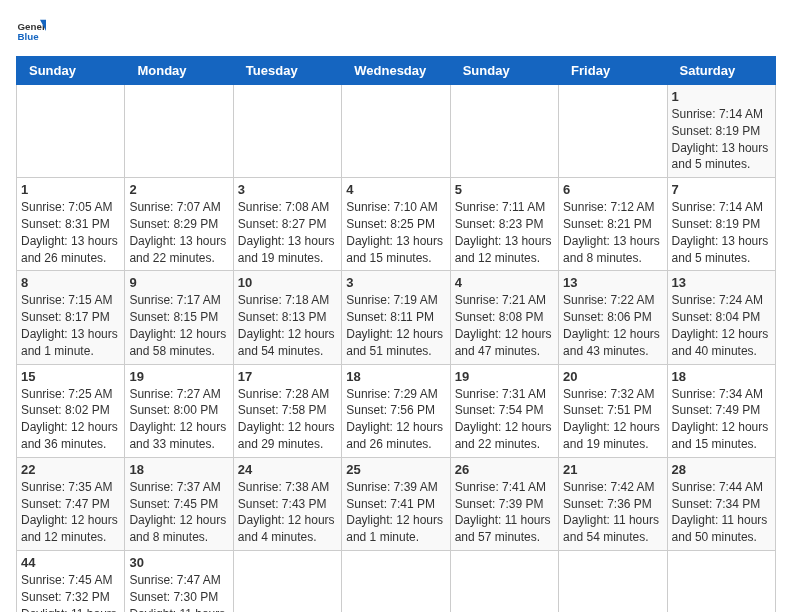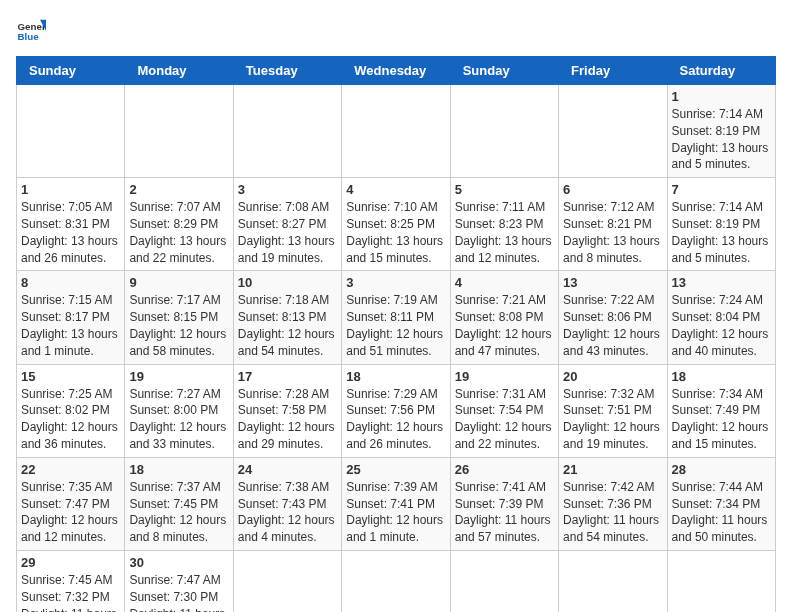--- a/index.html
+++ b/index.html
@@ -240,21 +240,21 @@
           <div class="day-number">21</div>
           <div class="day-info">Sunrise: 7:42 AM<br>Sunset: 7:36 PM<br>Daylight: 11 hours and 54 minutes.</div>
         </td>
         <td>
           <div class="day-number">28</div>
           <div class="day-info">Sunrise: 7:44 AM<br>Sunset: 7:34 PM<br>Daylight: 11 hours and 50 minutes.</div>
         </td>
       </tr>
       <tr class="week-row">
         <td>
-          <div class="day-number">29</div>
+          <div class="day-number">44</div>
           <div class="day-info">Sunrise: 7:45 AM<br>Sunset: 7:32 PM<br>Daylight: 11 hours and 47 minutes.</div>
         </td>
         <td>
           <div class="day-number">30</div>
           <div class="day-info">Sunrise: 7:47 AM<br>Sunset: 7:30 PM<br>Daylight: 11 hours and 43 minutes.</div>
         </td>
         <td class="empty"></td>
         <td class="empty"></td>
         <td class="empty"></td>
         <td class="empty"></td>

